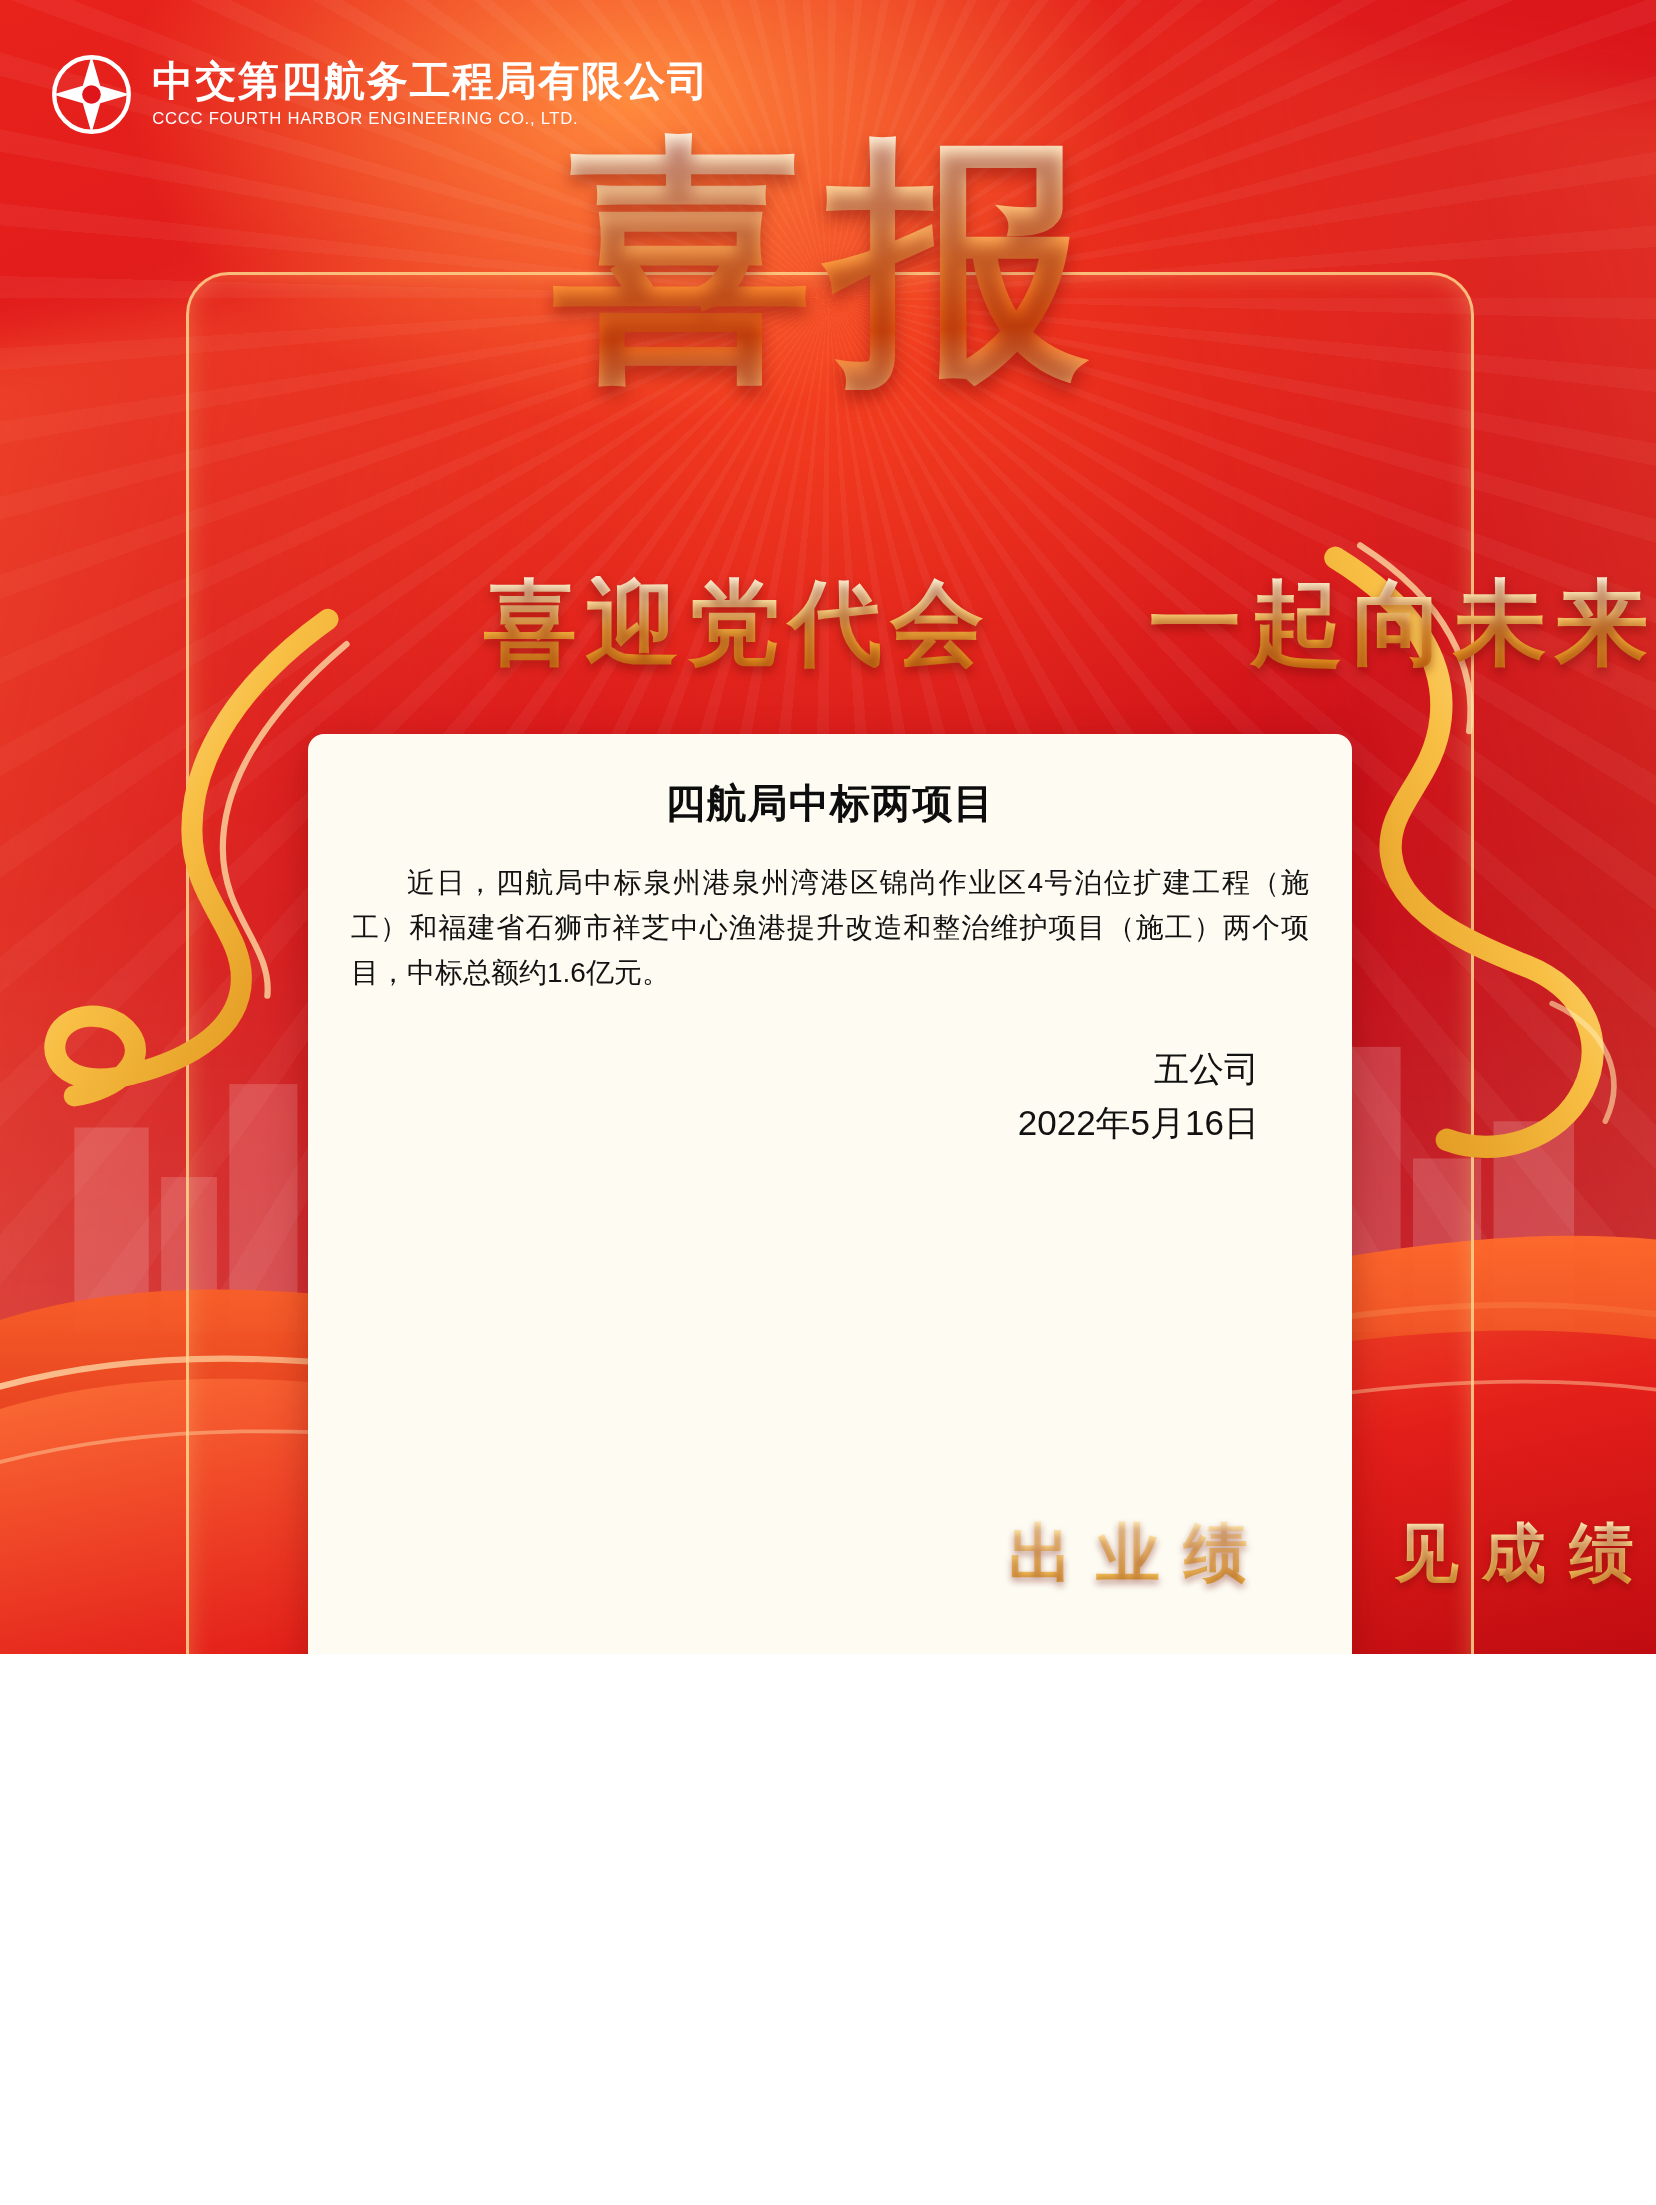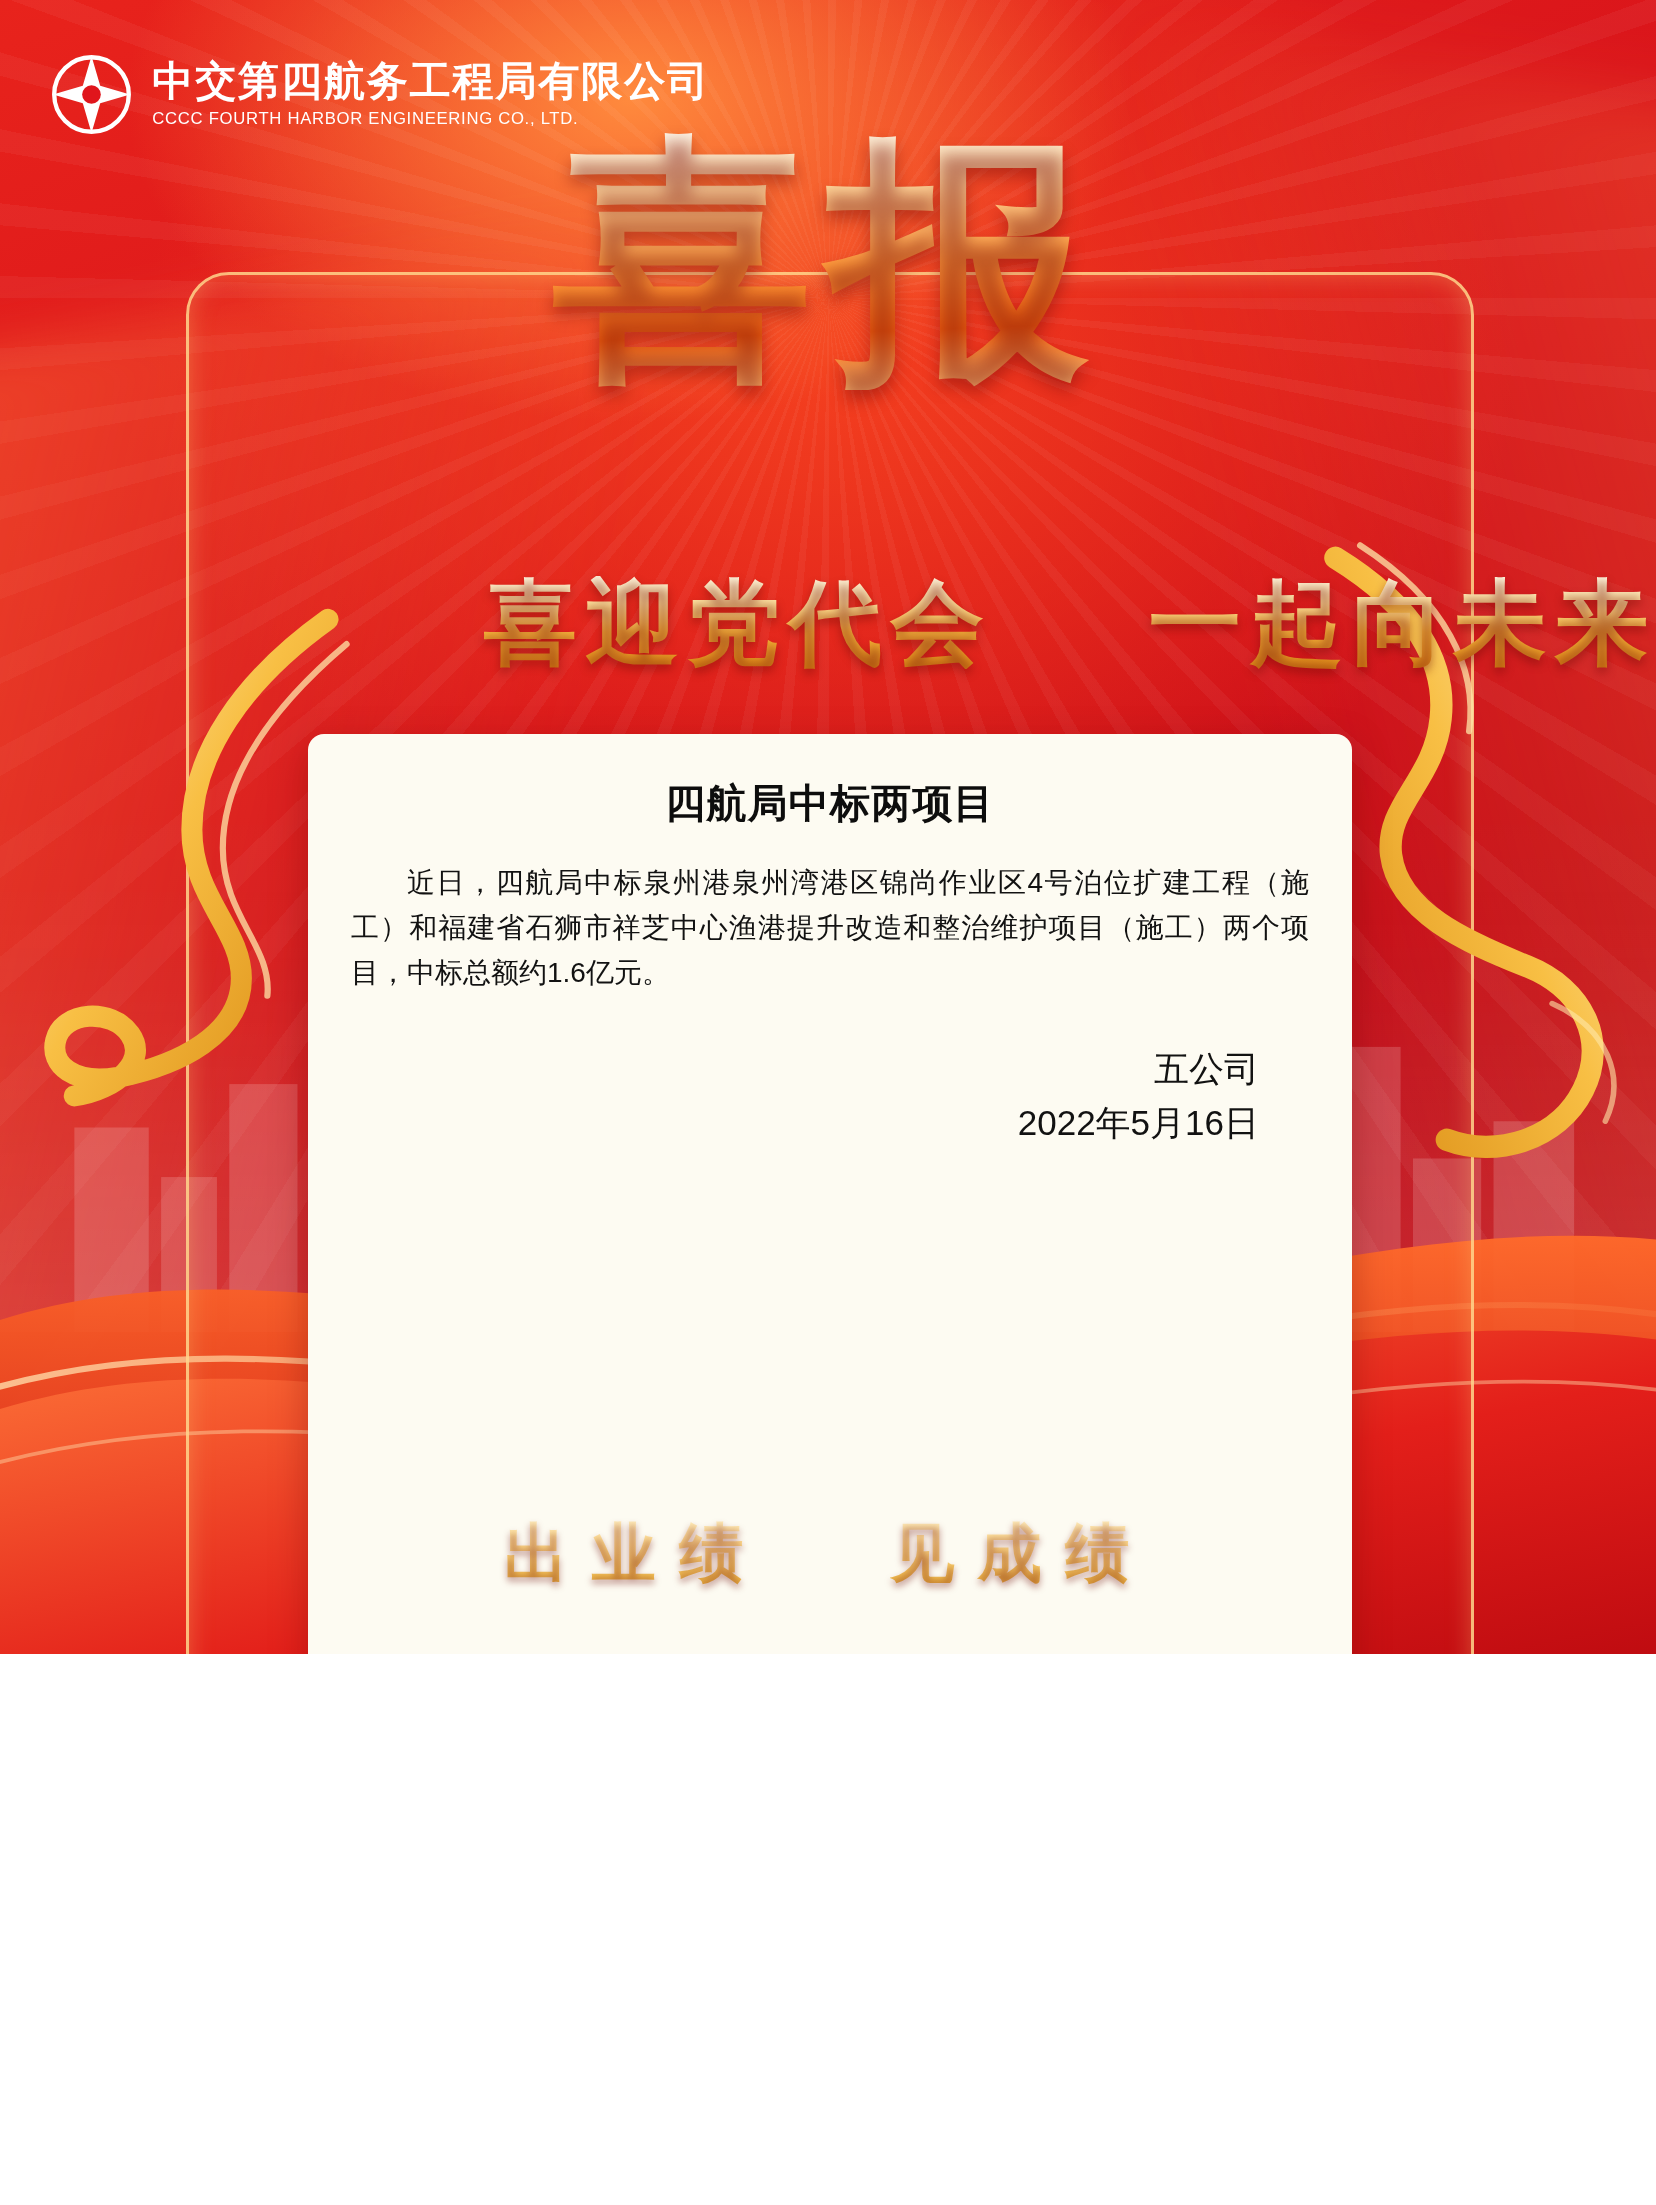--- a/index.html
+++ b/index.html
@@ -216,21 +216,21 @@
     color: #121212;
     padding-right: 50px;
   }
 
   
   .footer-slogan {
     position: absolute;
     left: 0;
     right: 0;
     bottom: 57px;
-    text-align: center;
+    text-align: right;
     z-index: 20;
   }
   .footer-slogan span {
     display: inline-block;
     font-family: "DejaVu Serif", "Liberation Serif", serif;
     font-size: 64px;
     font-weight: bold;
     letter-spacing: 23.5px;
     background: linear-gradient(180deg, #fff4d0 0%, #ffdc8c 40%, #e9ab2c 100%);
     -webkit-background-clip: text;

